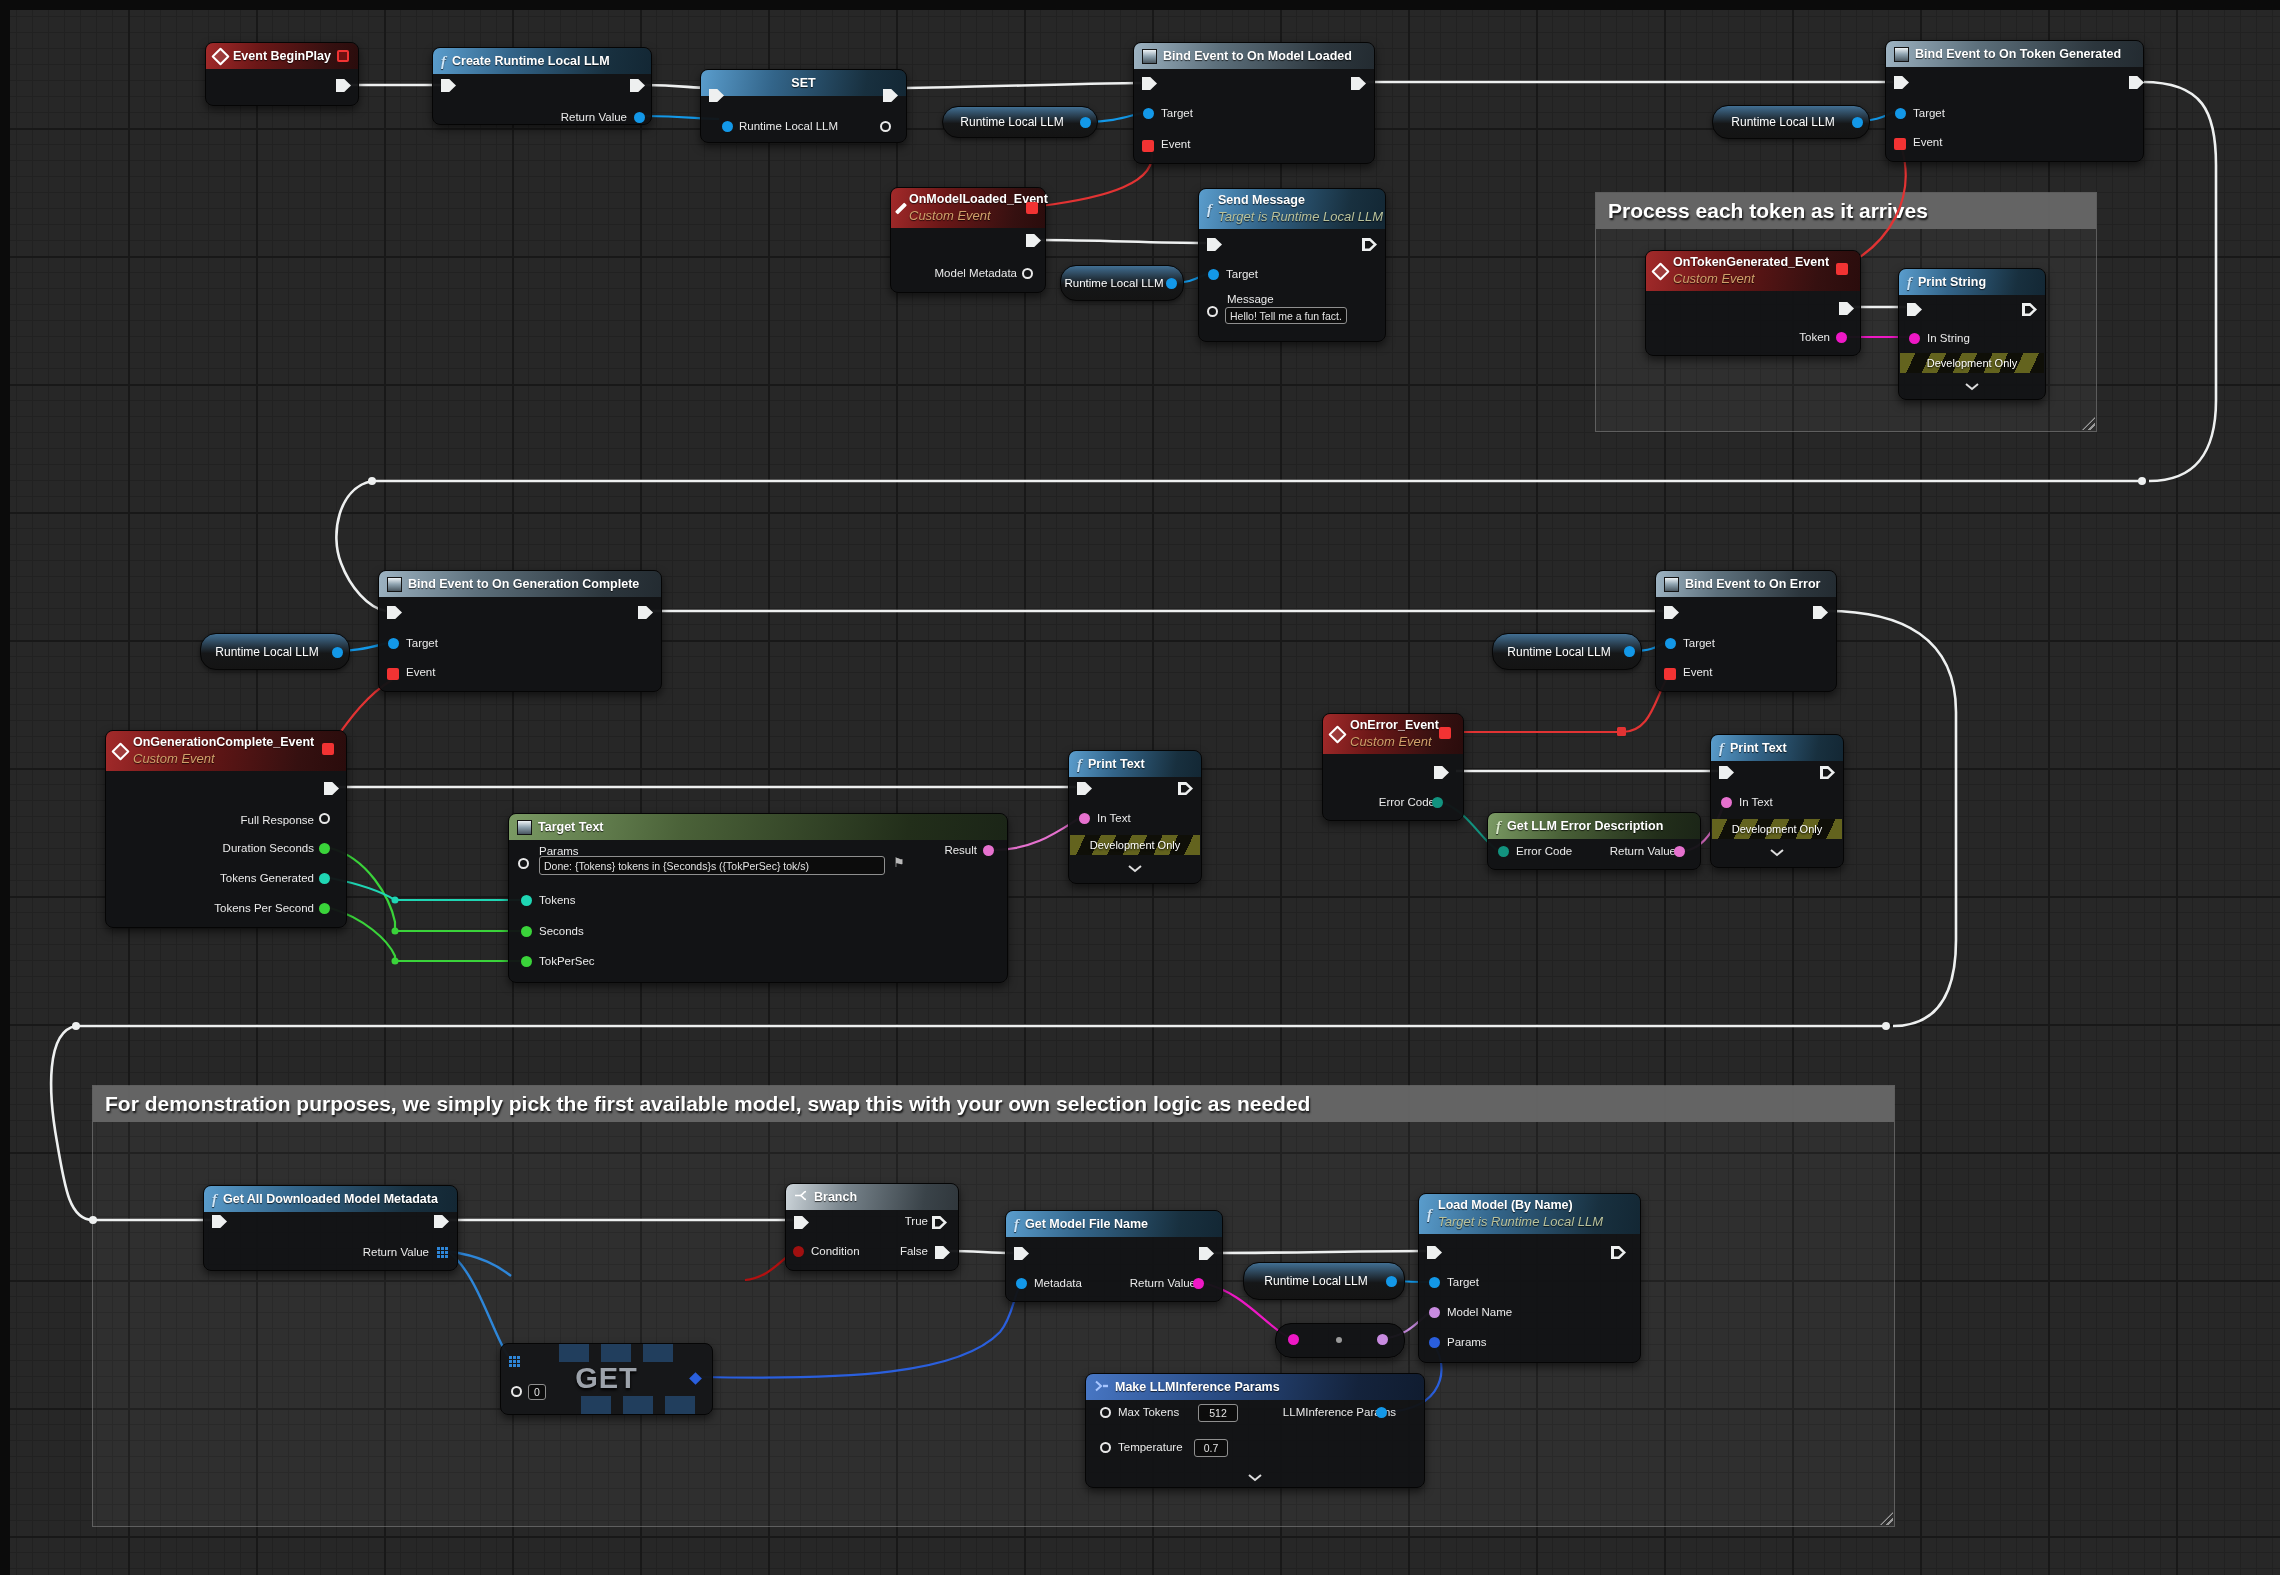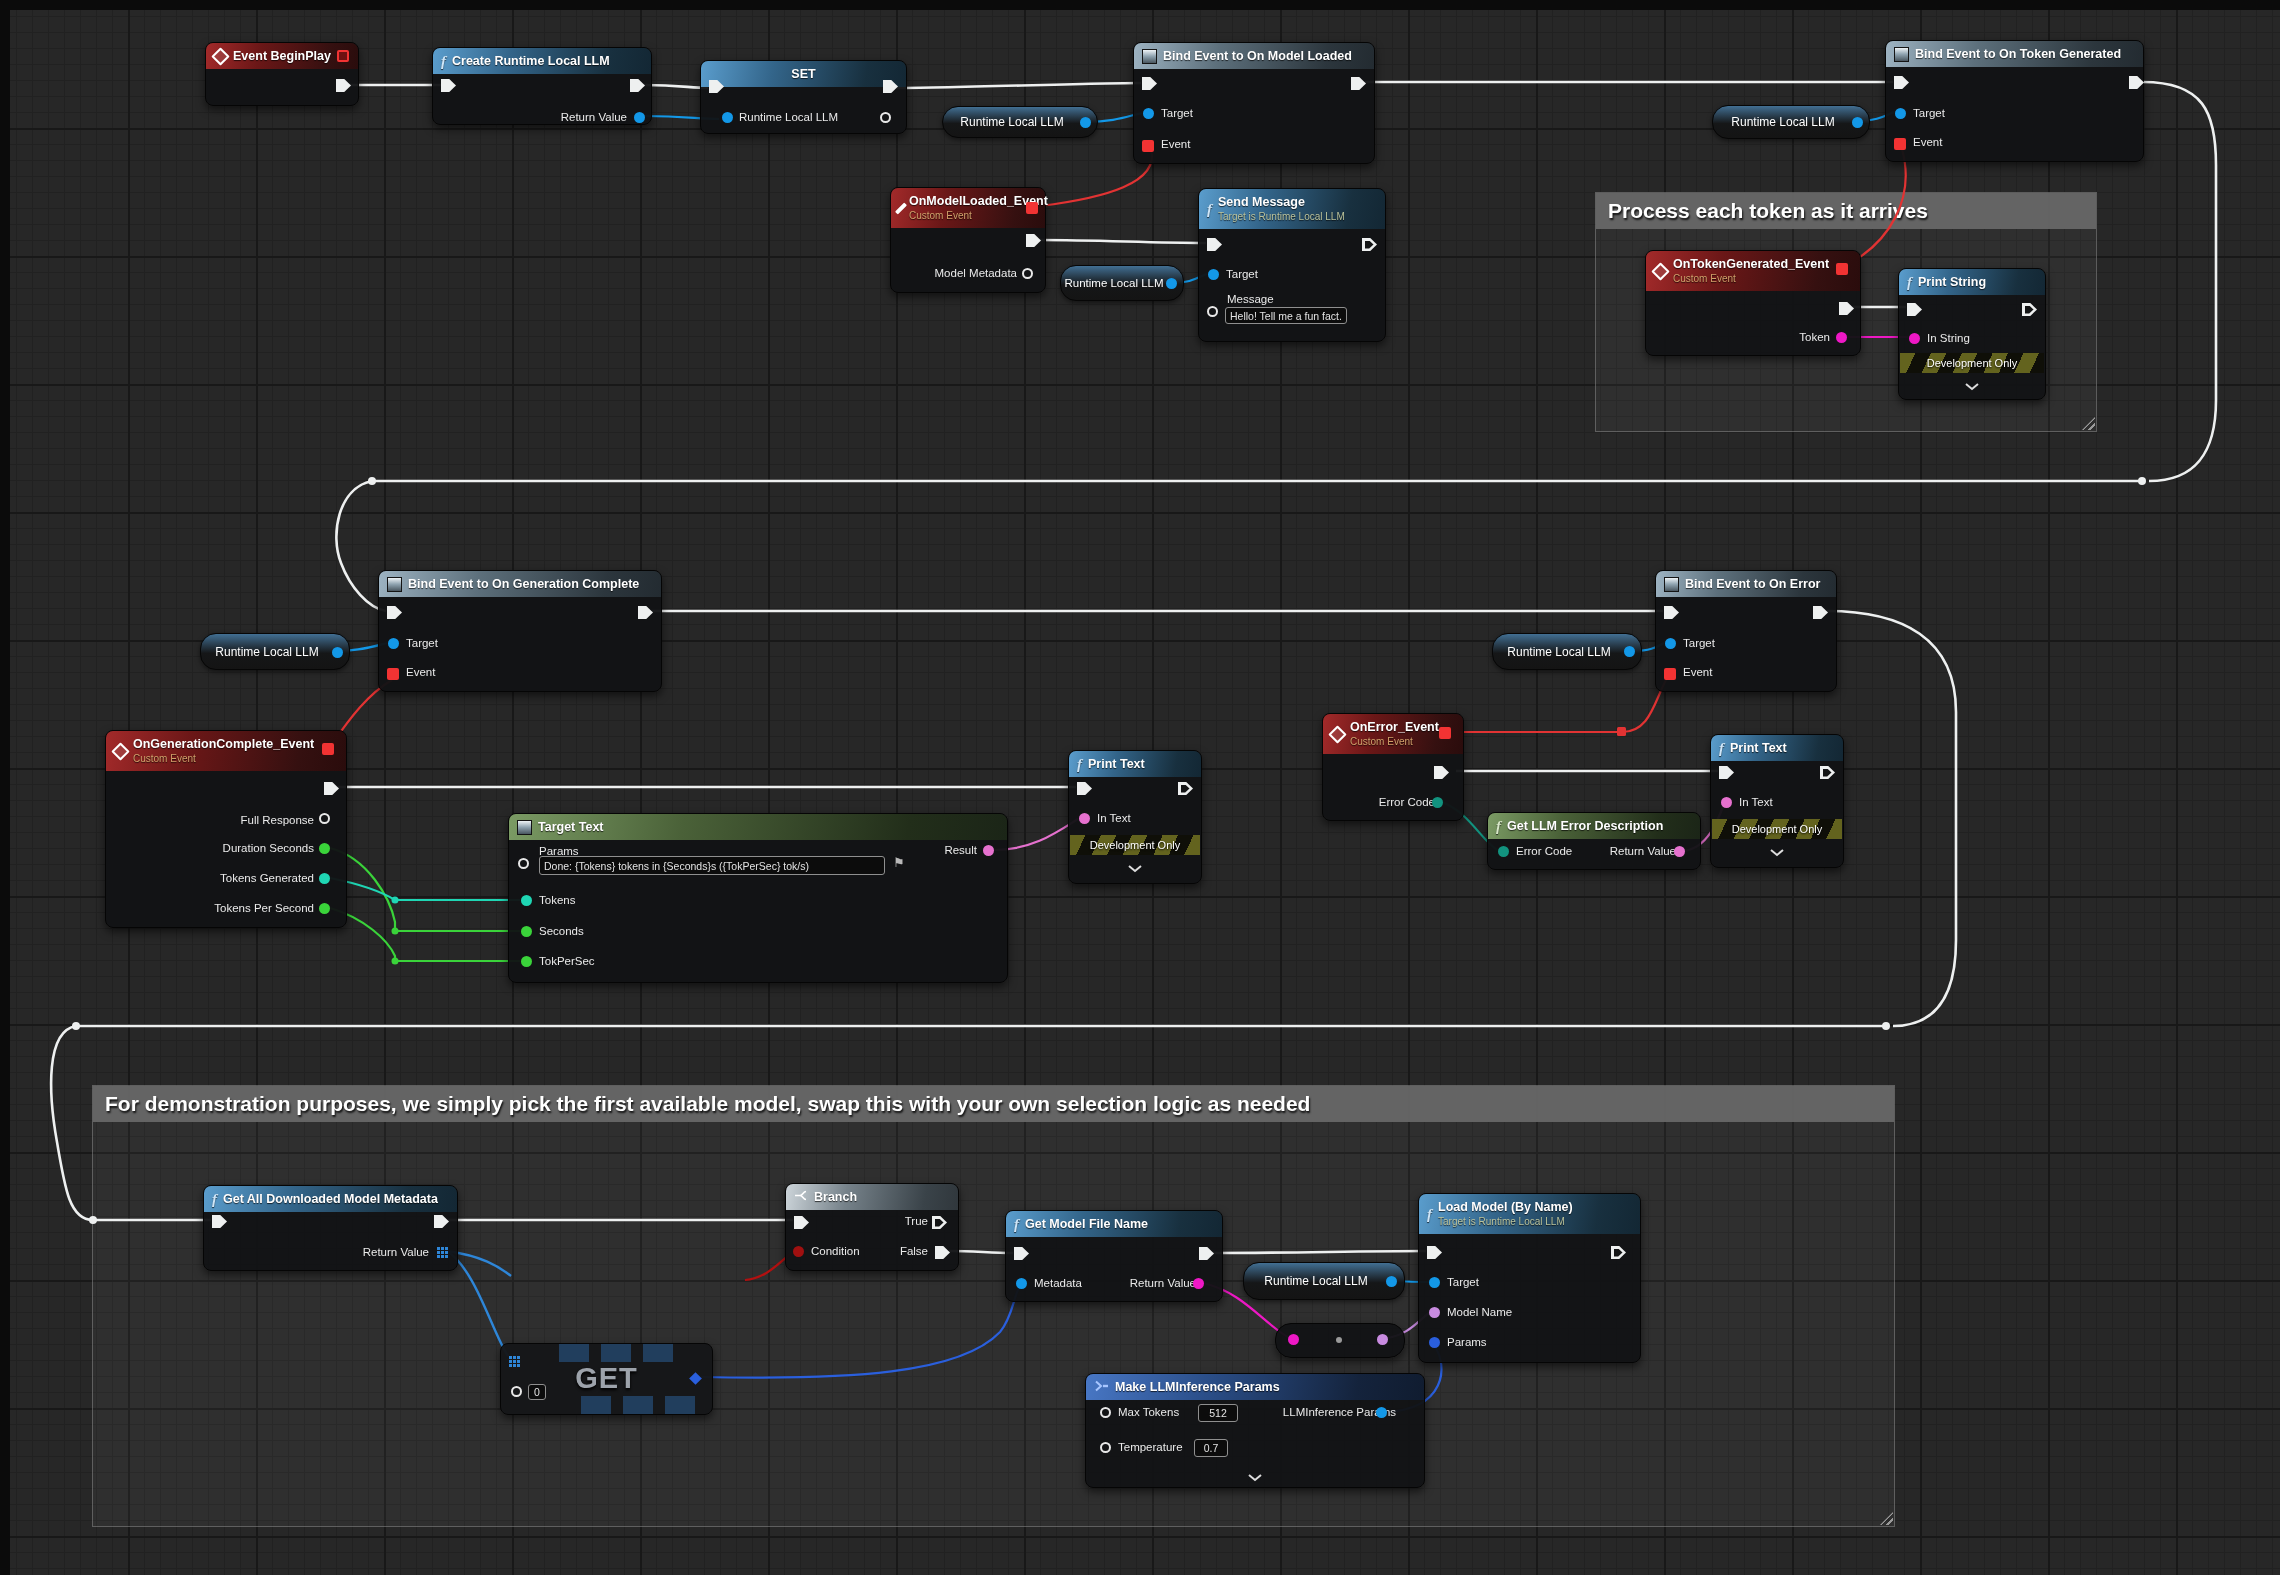--- a/index.html
+++ b/index.html
@@ -22,21 +22,21 @@
     background:repeating-linear-gradient(135deg,transparent 0 3px,#9a9a9a 3px 5px);
     clip-path:polygon(100% 0,100% 100%,0 100%);}
   
   .node{position:absolute;z-index:3;background:rgba(18,19,21,0.96);border:1px solid #050505;
     border-radius:8px;box-shadow:0 4px 9px rgba(0,0,0,0.55);color:#e8e8e8;}
   .hdr{position:absolute;left:0;right:0;top:0;height:26px;border-radius:7px 7px 0 0;
     display:flex;align-items:center;gap:6px;padding:0 8px;box-sizing:border-box;
     font-weight:bold;font-size:12.5px;color:#fff;text-shadow:0 1px 1px rgba(0,0,0,0.7);white-space:nowrap;}
   .hdr.h2{height:40px;}
   .hdr .tt{display:flex;flex-direction:column;line-height:1.25;justify-content:center;}
-  .hdr .t2{font-weight:normal;font-size:10px;color:#b9c29c;}
+  .hdr .t2{font-weight:normal;font-style:italic;font-size:13px;color:#b9c29c;}
   .hdr.red .t2{color:#d0a06a;}
   .hdr.red{background:linear-gradient(100deg,#a32a2a 0%,#6b1717 35%,#351010 80%,#2a0c0c);}
   .hdr.blue{background:linear-gradient(100deg,#5a9dcd 0%,#33658a 35%,#18303f 80%,#132734);}
   .hdr.gray{background:linear-gradient(100deg,#9db3c2 0%,#5d707c 35%,#2c363d 80%,#232b31);}
   .hdr.green{background:linear-gradient(100deg,#7b9b64 0%,#4a6138 35%,#222e1a 80%,#1b2517);}
   .hdr.steel{background:linear-gradient(100deg,#cdd5da 0%,#76828a 35%,#3a4349 80%,#30373c);}
   .hdr.navy{background:linear-gradient(100deg,#4877c5 0%,#2b4f8a 35%,#14233c 80%,#101c30);}
   .fi{font-family:"Liberation Serif",serif;font-style:italic;font-weight:bold;font-size:15px;color:#cfe6f8;}
   .green .fi{color:#d8e8c8;}
   .bicon{width:13px;height:13px;background:linear-gradient(180deg,#eef3f6,#8fa3b0 48%,#49565f);border:1px solid #141414;}
@@ -188,21 +188,21 @@
     <div class="hdr blue">
         <span class="fi">f</span>
       <span>Create Runtime Local LLM</span>
       </div>
     <span class="exe" style="left:8px;top:31px"></span>
     <span class="exe" style="left:197px;top:31px"></span>
     <span class="lab" style="right:24px;top:63px">Return Value</span>
     <span class="p obj" style="left:201px;top:64px"></span>
   </div>
 
-  <div class="node" style="left:700px;top:60px;width:205px;height:72px">
+  <div class="node" style="left:700px;top:69px;width:205px;height:72px">
     <div class="hdr blue" style="justify-content:center">
         <span>SET</span>
       </div>
     <span class="exe" style="left:8px;top:19px"></span>
     <span class="exe" style="left:182px;top:19px"></span>
     <span class="p obj" style="left:21px;top:51px"></span>
     <span class="lab" style="left:38px;top:50px">Runtime Local LLM</span>
     <span class="p h obj" style="left:179px;top:51px"></span>
   </div>
 

